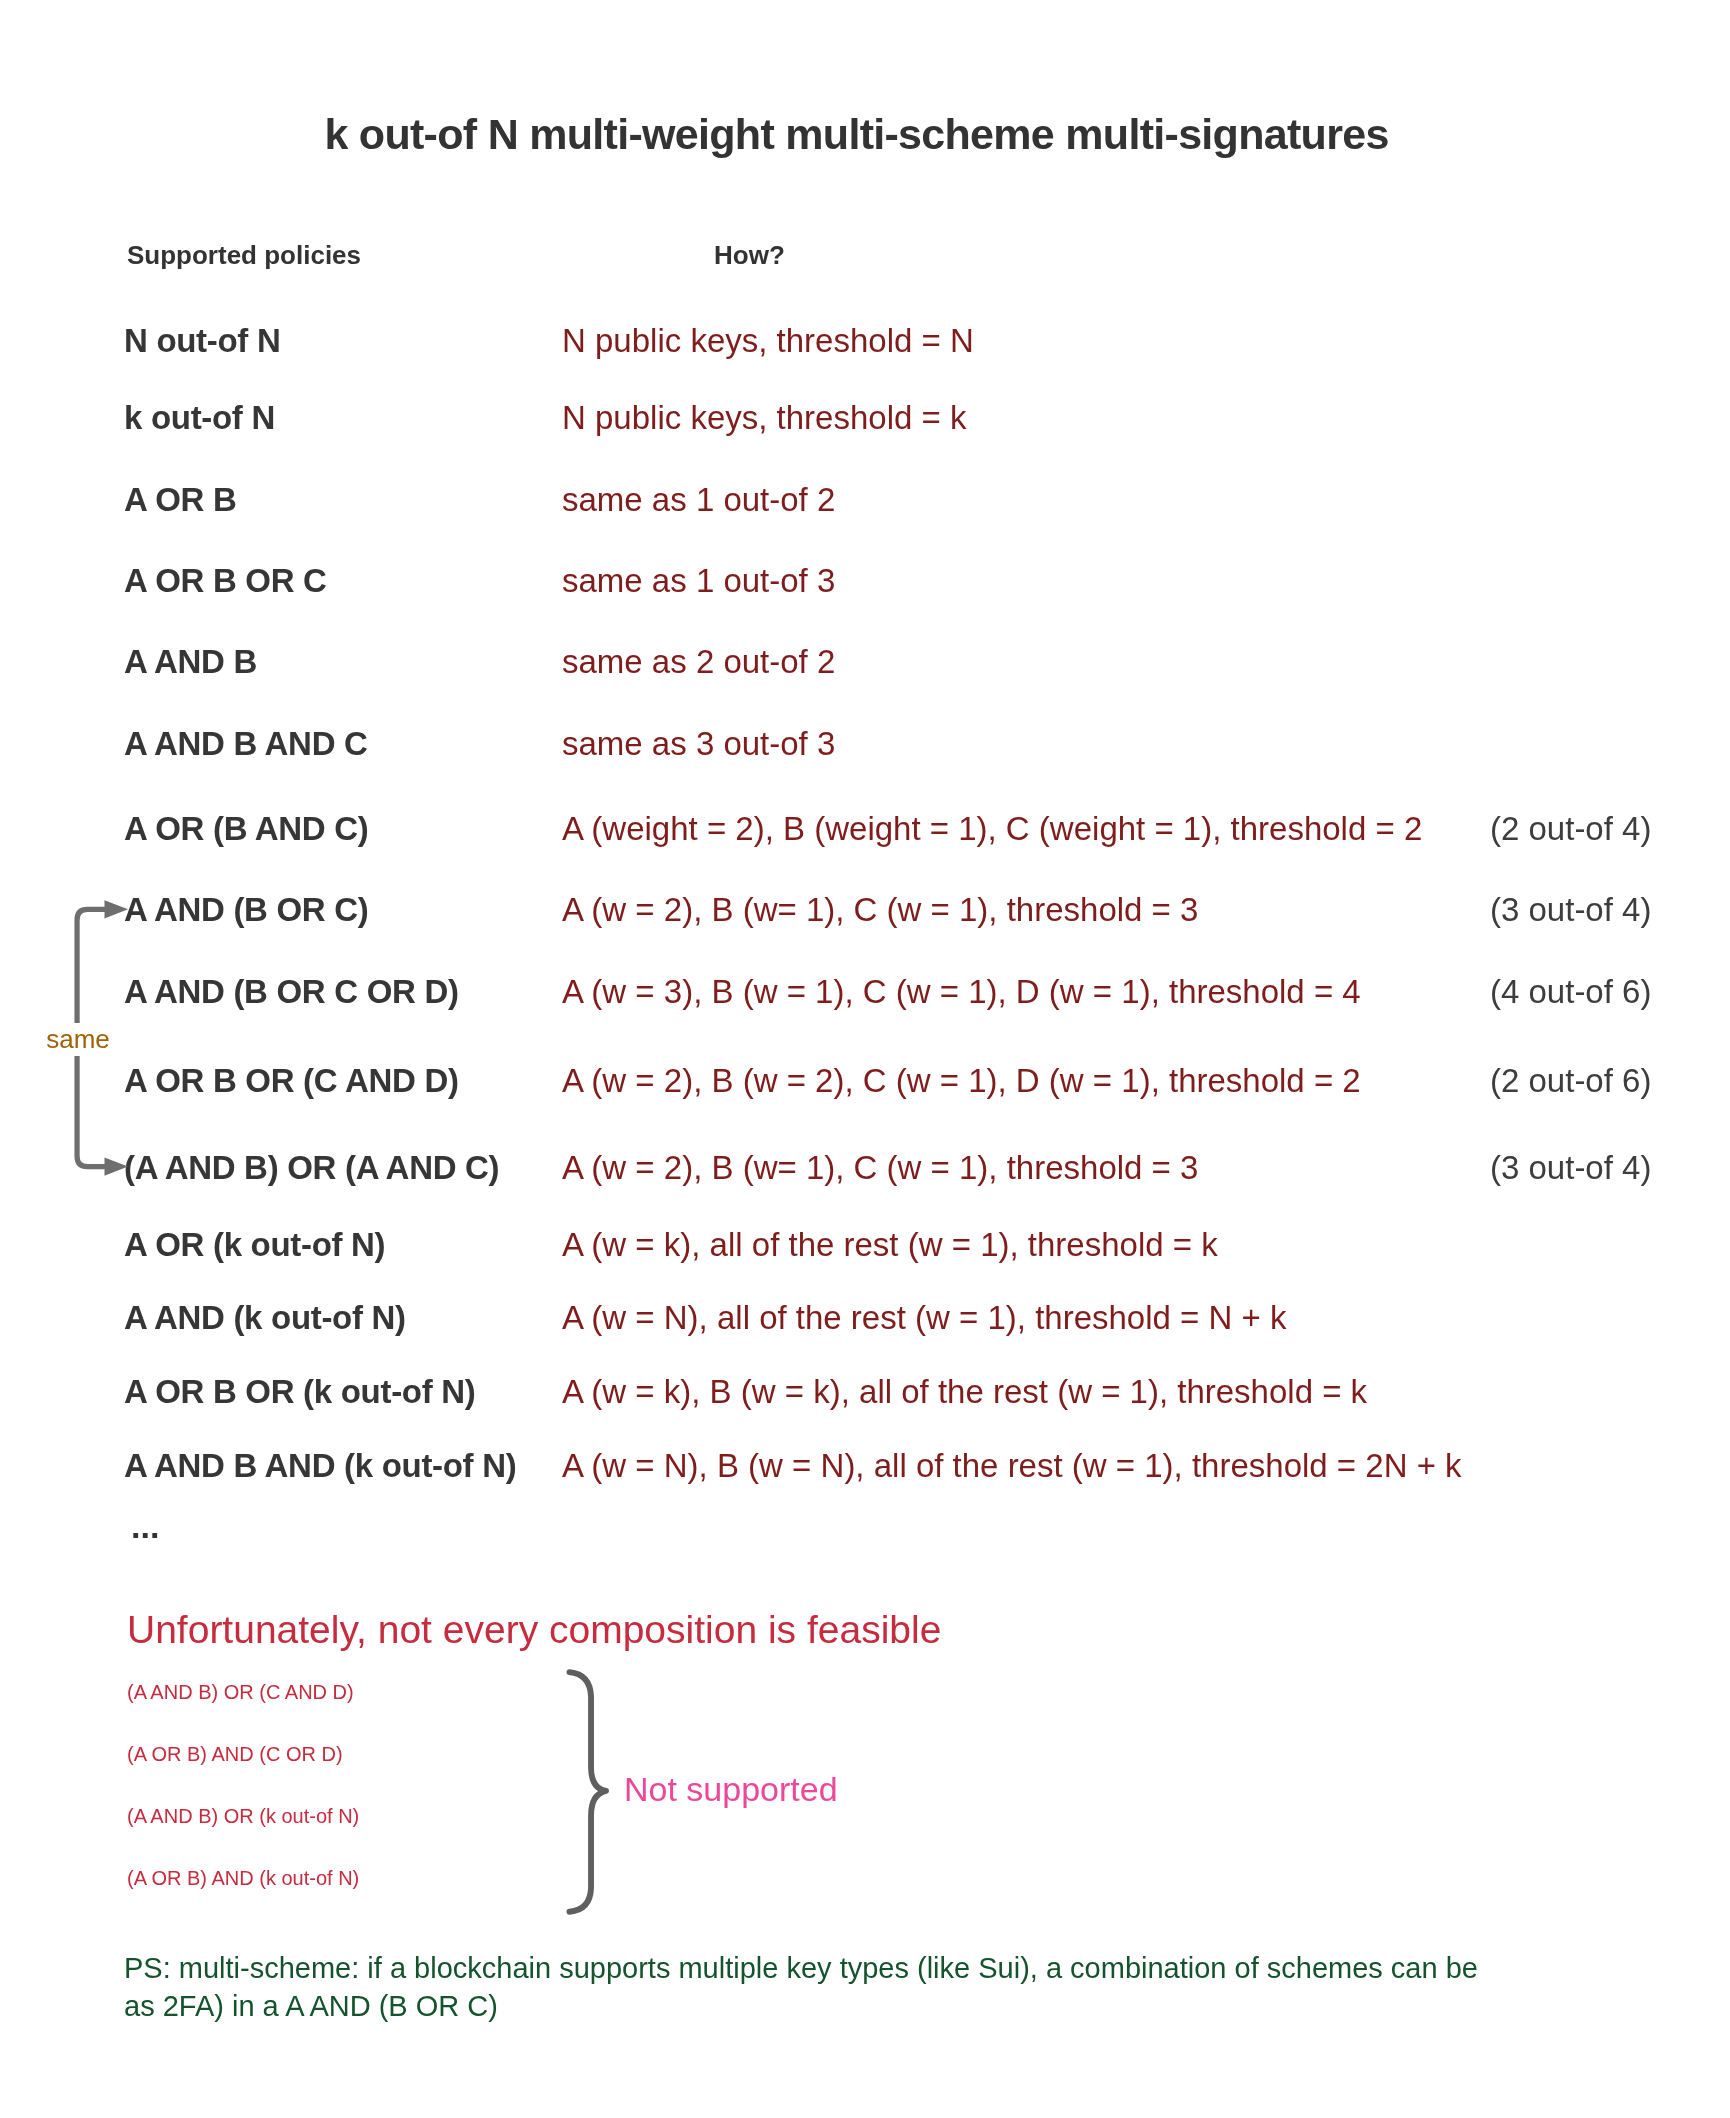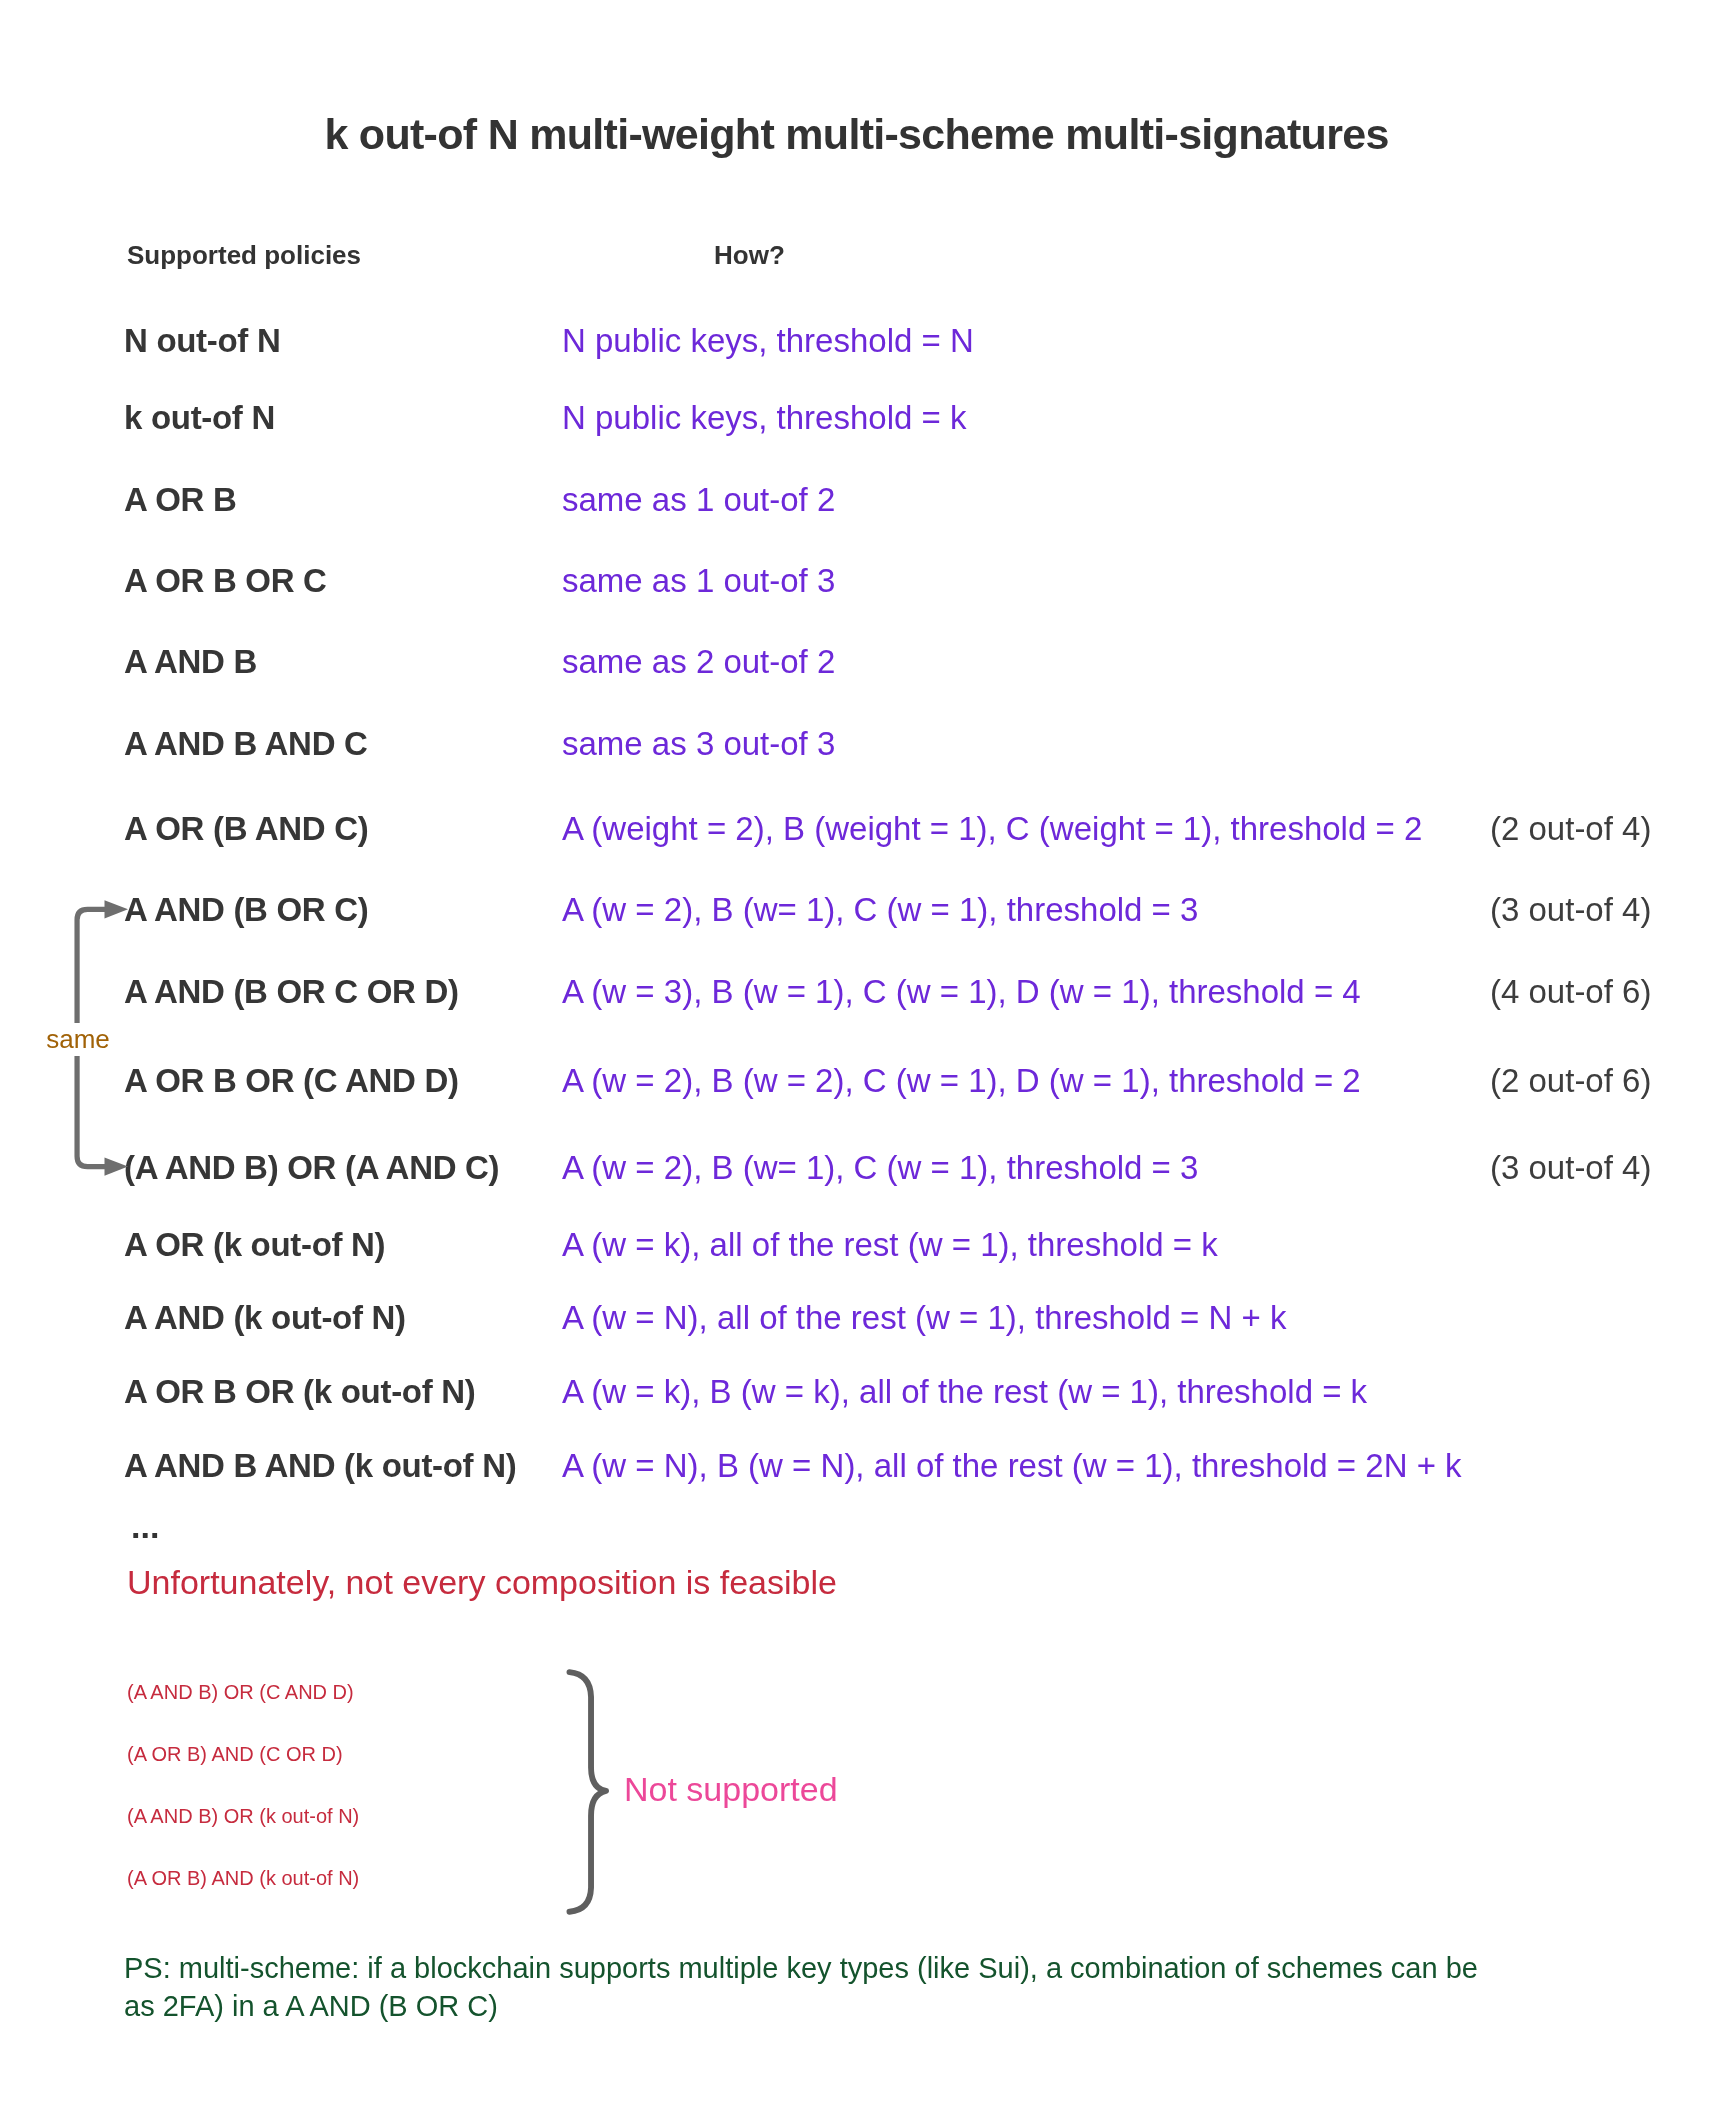--- a/index.html
+++ b/index.html
@@ -5,25 +5,25 @@
   html,body { margin:0; padding:0; background:#ffffff; }
   .page {
     position:relative; width:1730px; height:2119px; background:#ffffff;
     font-family:"Liberation Sans", sans-serif; color:#3a3a3a; overflow:hidden;
   }
   .abs { position:absolute; white-space:nowrap; }
   .title { left:0; top:110px; width:1713px; text-align:center;
            font-size:43px; font-weight:700; color:#333333; letter-spacing:-0.7px; }
   .col-header { font-size:26px; font-weight:700; color:#333333; }
   .policy { left:124px; font-size:33px; font-weight:700; color:#363636; letter-spacing:-0.3px; }
-  .how    { left:562px; font-size:33px; font-weight:400; color:#6d28d9; }
+  .how    { left:562px; font-size:33px; font-weight:400; color:#7f1d1d; }
   .note   { left:1490px; font-size:33px; font-weight:400; color:#3d3d3d; }
   .ellipsis { left:131px; top:1507px; font-size:34px; font-weight:700; color:#333333; }
   .red { color:#c62b3e; }
-  .headline { left:127px; top:1563px; font-size:34px; }
+  .headline { left:127px; top:1608px; font-size:39px; }
   .red-item { left:127px; font-size:20px; }
   .not-supported { left:624px; top:1770px; font-size:34px; color:#ec4899; }
   .same-label { left:38px; top:1023px; width:80px; text-align:center;
                 font-size:26px; line-height:33px; color:#a16207; background:#ffffff; }
   .ps { left:124px; top:1949px; font-size:29px; line-height:38px; color:#14532d; }
   .ps div { white-space:nowrap; }
   svg.overlay { position:absolute; left:0; top:0; width:1730px; height:2119px; pointer-events:none; }
 </style>
 </head>
 <body>

